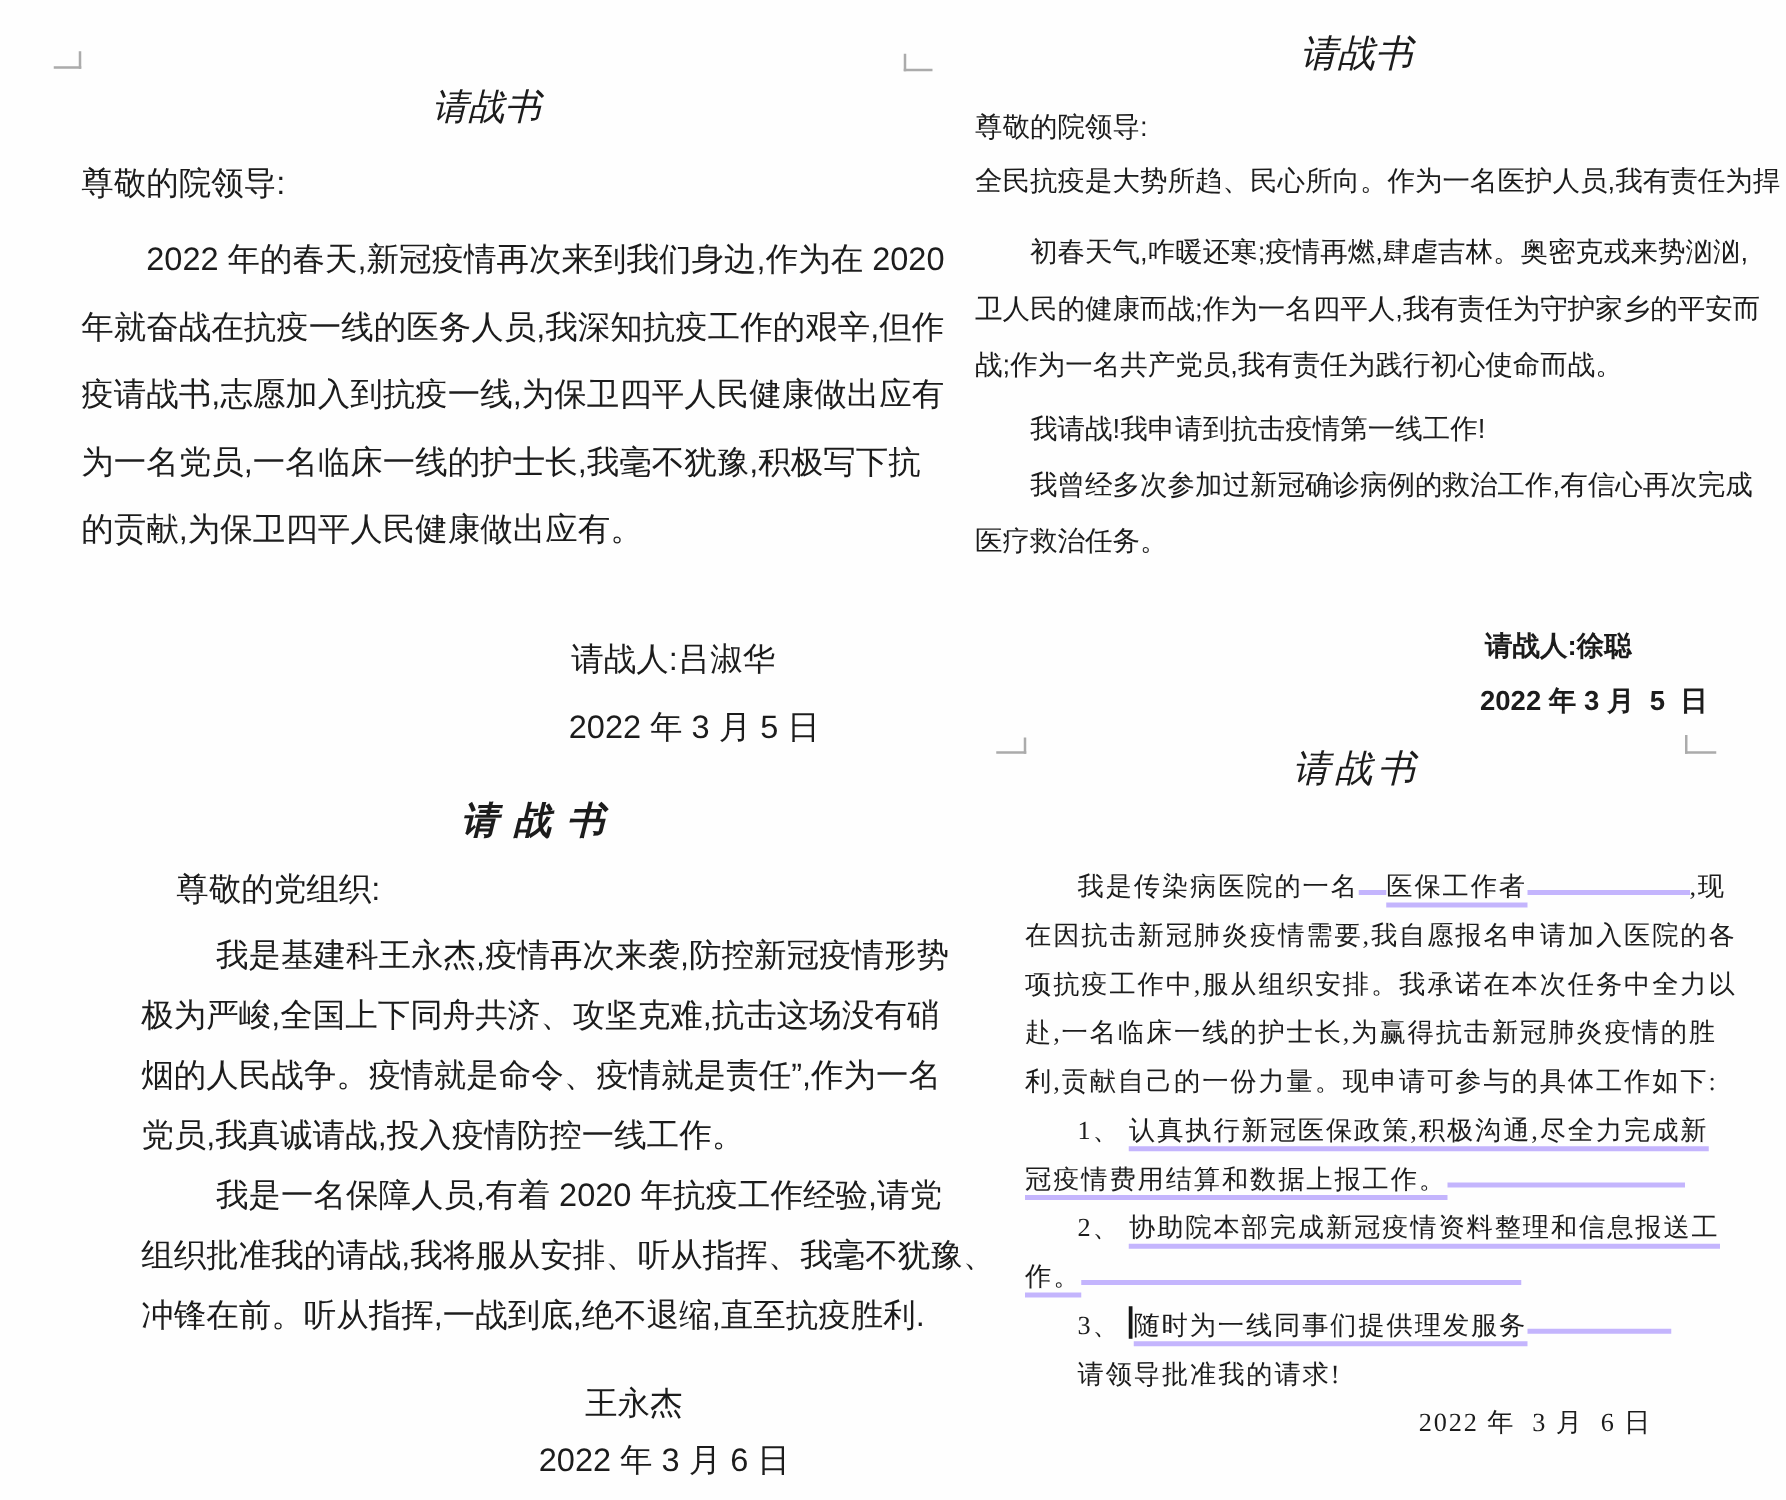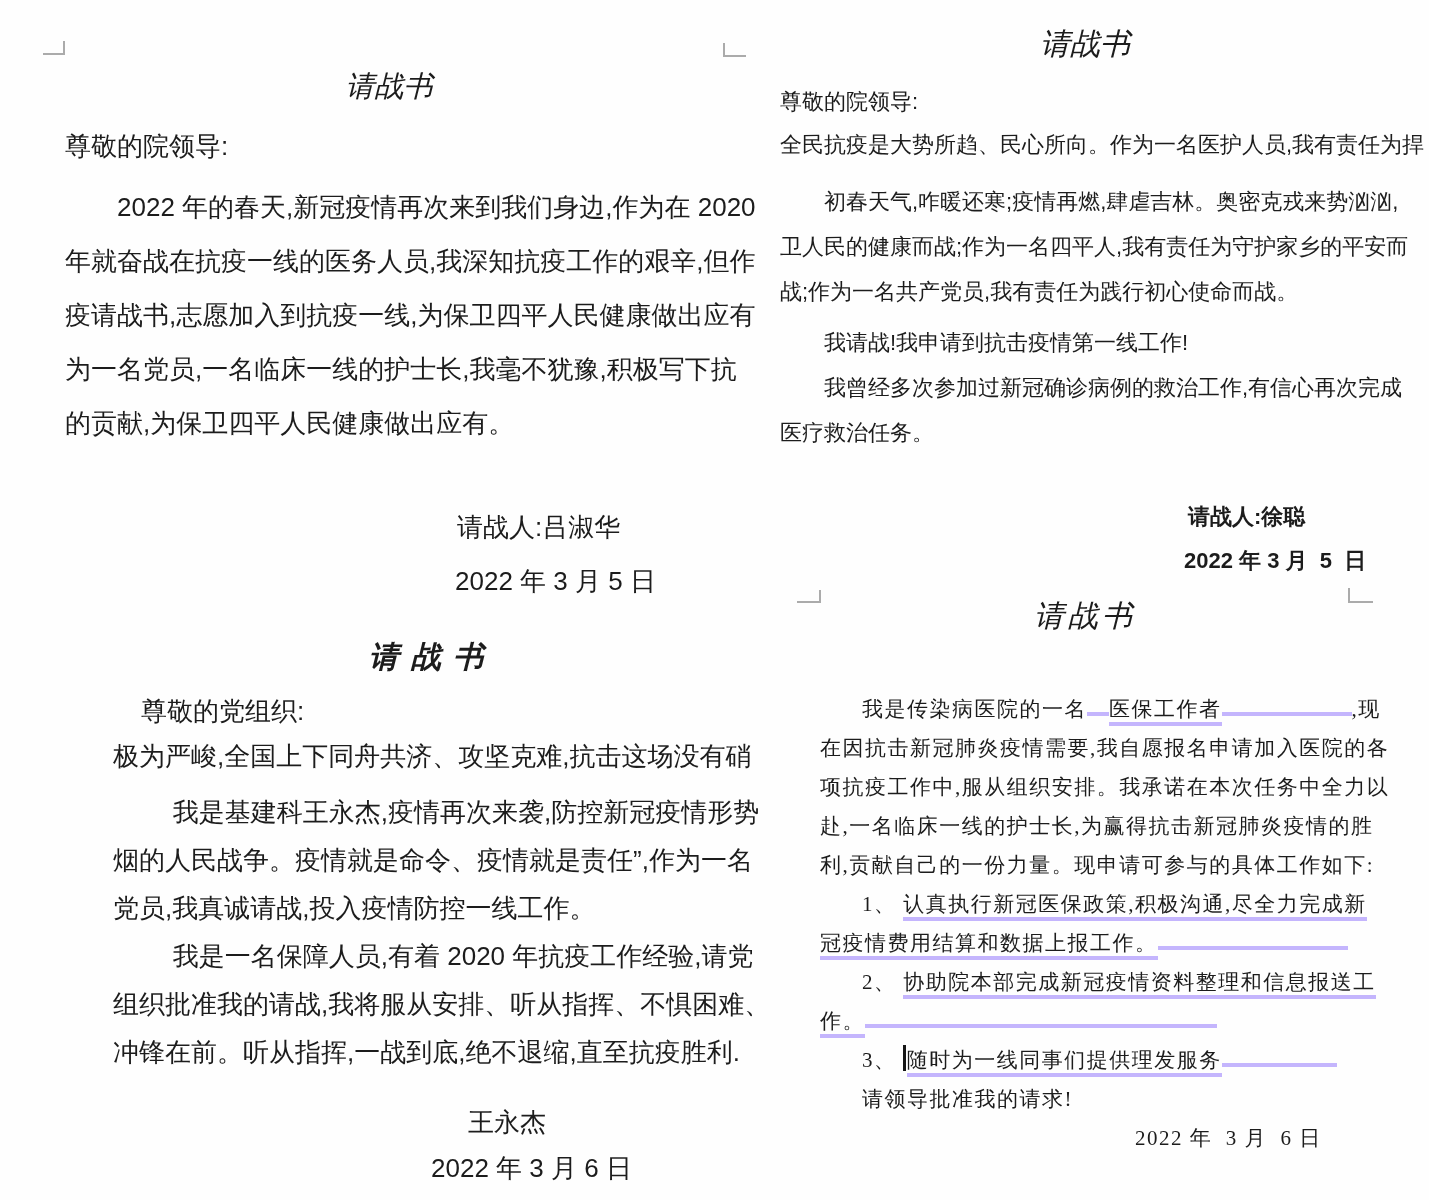--- a/index.html
+++ b/index.html
@@ -75,26 +75,26 @@
         <div class="ln">的贡献,为保卫四平人民健康做出应有。</div>
         <div class="ln sig">请战人:吕淑华</div>
         <div class="ln date">2022 年 3 月 5 日</div>
       </div>
   </section>
 
   <section class="letter letter-b">
     <h1 class="title">请 战 书</h1>
     <div class="lines">
         <div class="ln g">尊敬的党组织:</div>
+        <div class="ln j in25 b1">我是基建科王永杰,疫情再次来袭,防控新冠疫情形势</div>
         <div class="ln j">极为严峻,全国上下同舟共济、攻坚克难,抗击这场没有硝</div>
-        <div class="ln j in25 b1">我是基建科王永杰,疫情再次来袭,防控新冠疫情形势</div>
         <div class="ln j">烟的人民战争。疫情就是命令、疫情就是责任”,作为一名</div>
         <div class="ln">党员,我真诚请战,投入疫情防控一线工作。</div>
         <div class="ln j in25">我是一名保障人员,有着 2020 年抗疫工作经验,请党</div>
-        <div class="ln j">组织批准我的请战,我将服从安排、听从指挥、不惧困难、</div>
+        <div class="ln j">组织批准我的请战,我将服从安排、听从指挥、我毫不犹豫、</div>
         <div class="ln">冲锋在前。听从指挥,一战到底,绝不退缩,直至抗疫胜利.</div>
         <div class="ln sig">王永杰</div>
         <div class="ln date">2022 年 3 月 6 日</div>
       </div>
   </section>
 
   <section class="letter letter-c">
     <h1 class="title">请战书</h1>
     <div class="lines">
         <div class="ln g">尊敬的院领导:</div>

